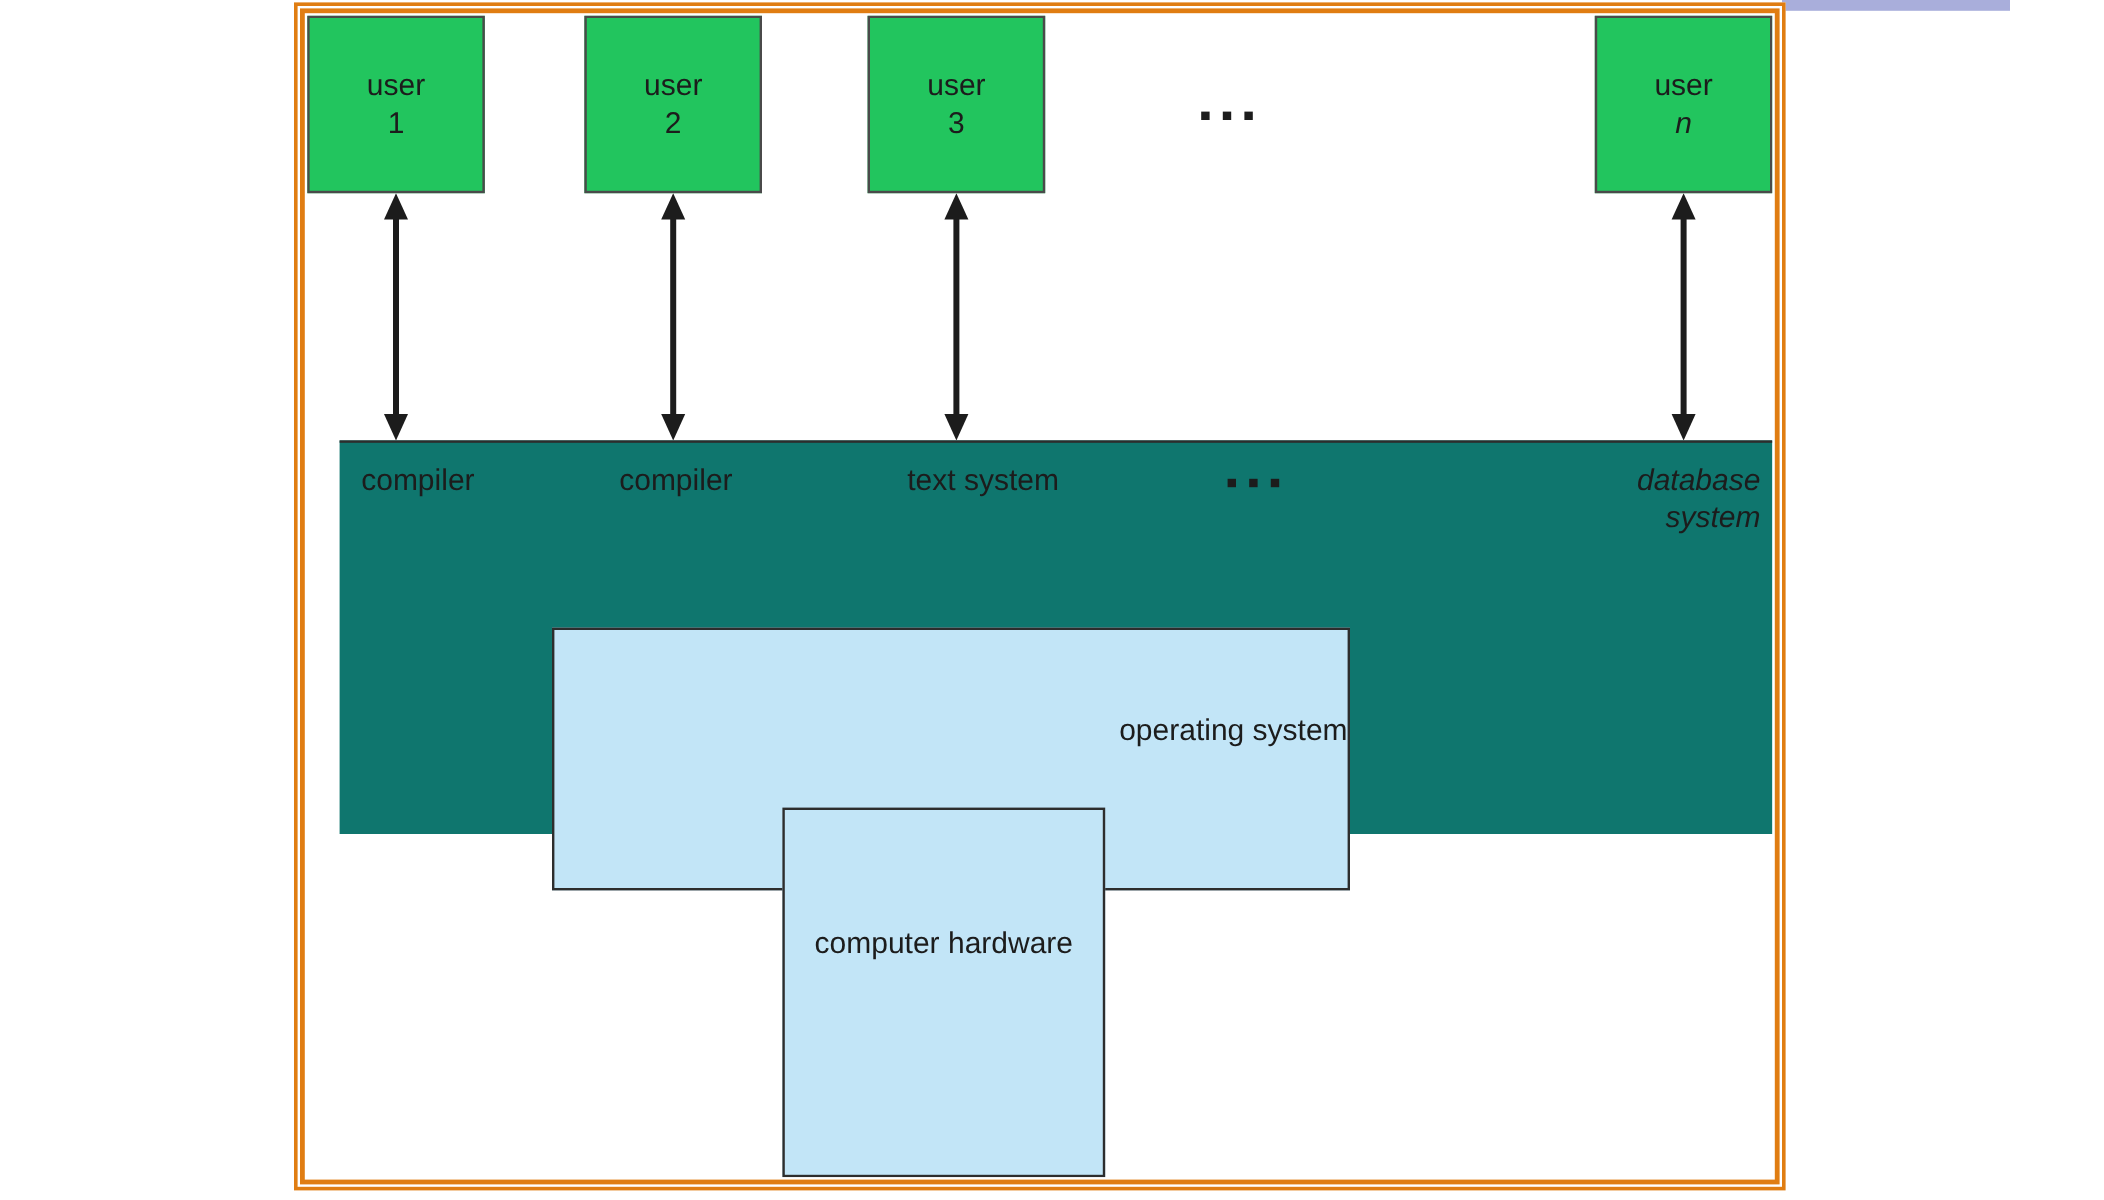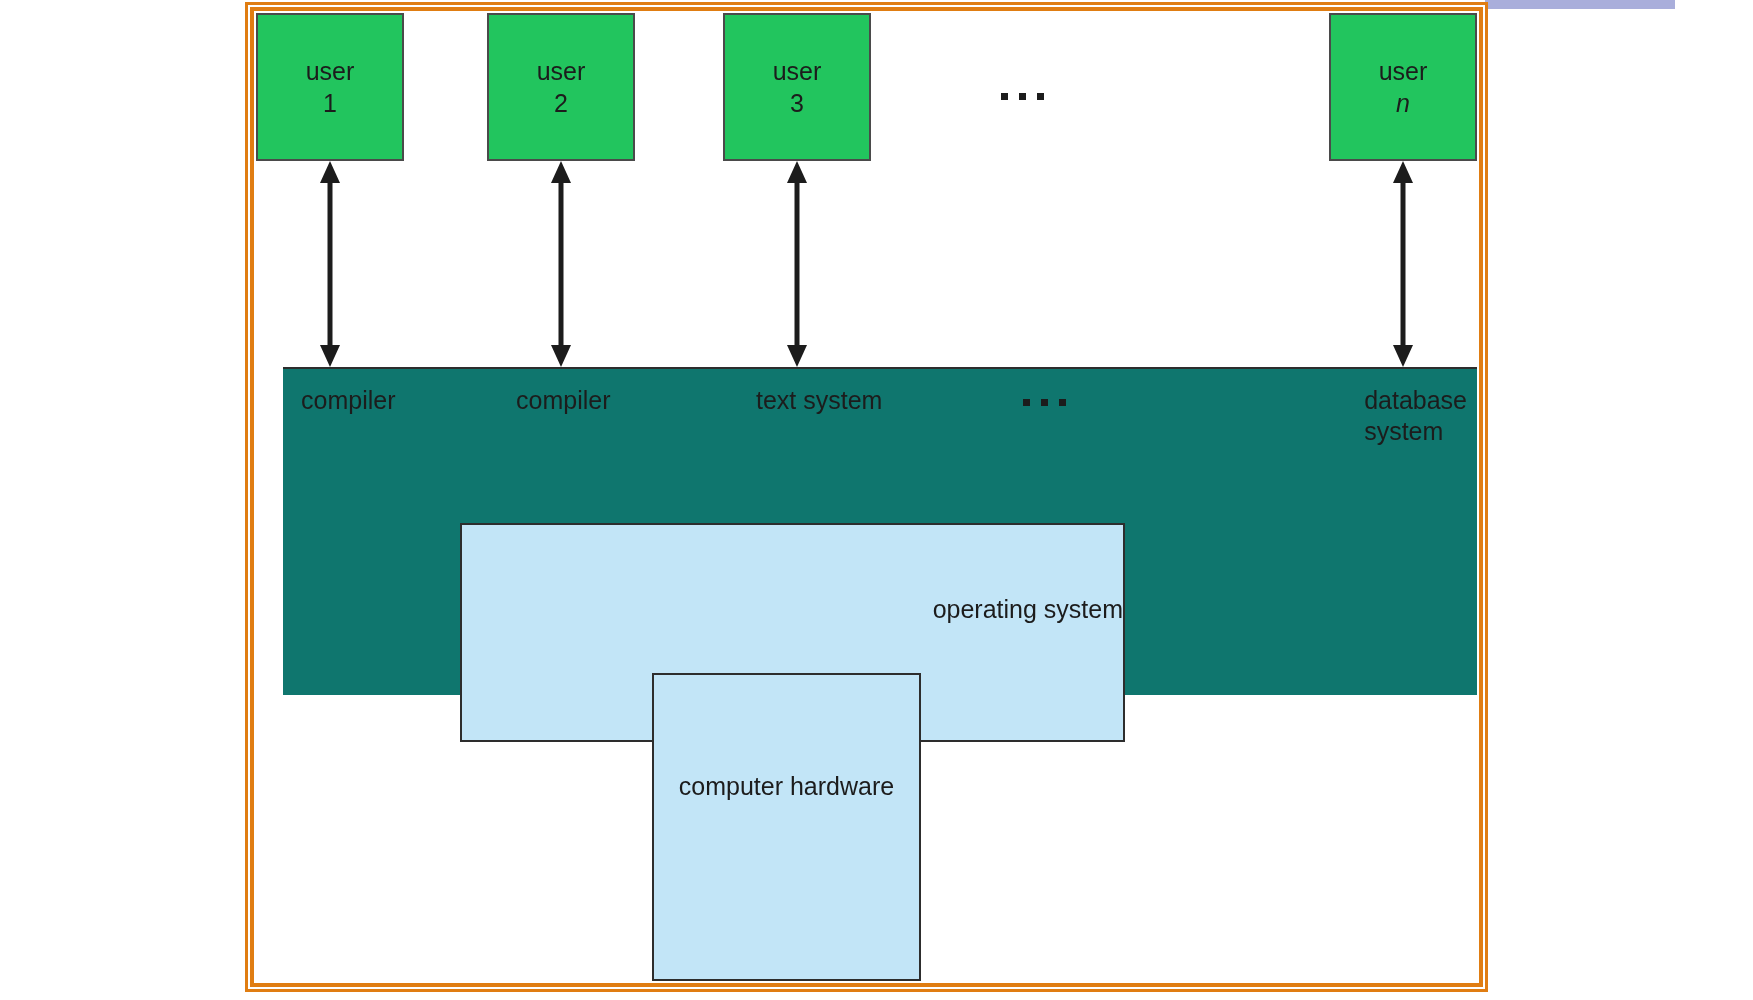--- a/index.html
+++ b/index.html
@@ -118,21 +118,21 @@
     position: absolute;
     font-size: 25px;
     color: #1c1c1c;
     line-height: 1.25;
     white-space: nowrap;
     text-align: center;
   }
   #label-compiler  { left: 18px;  top: 16px; }
   #label-assembler { left: 233px; top: 16px; }
   #label-texteditor{ left: 473px; top: 16px; }
-  #label-database  { right: 10px; top: 16px; text-align: left; }
+  #label-database  { right: 10px; top: 16px; text-align: right; font-style: italic; }
   #label-sysapp    { left: 0; right: 0; top: 104px; }
 
   
   #os-box {
     position: absolute;
     left: 204px;
     top: 510px;
     width: 665px;
     height: 219px;
     background: #c2e5f7;

